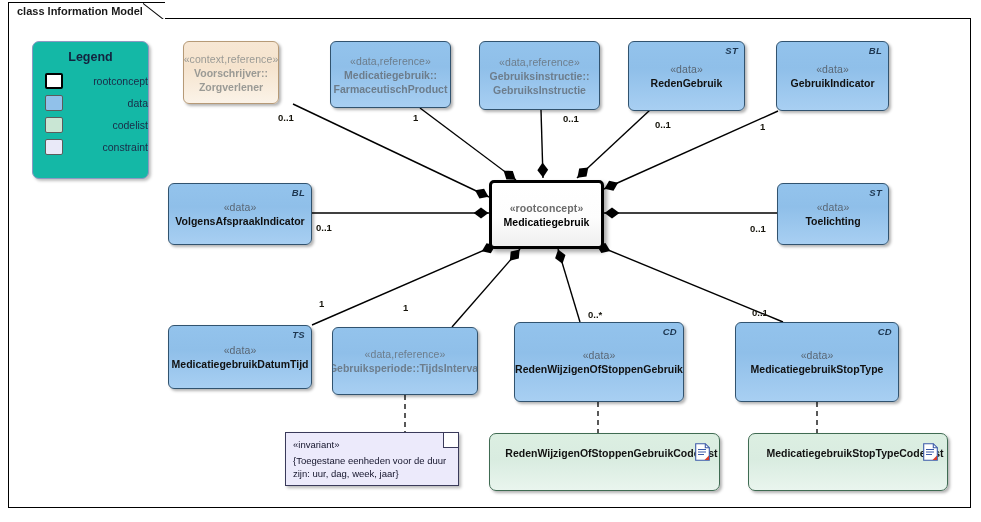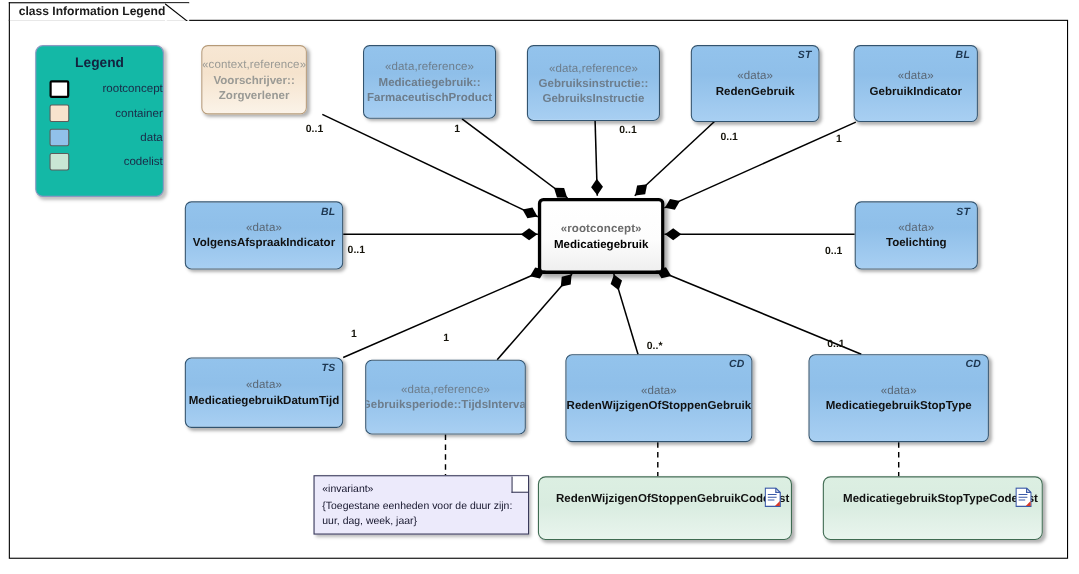--- a/index.html
+++ b/index.html
@@ -174,21 +174,21 @@
     z-index:3;white-space:nowrap;
   }
 </style>
 </head>
 <body>
 
 <div id="canvas">
 
   <div class="frame"></div>
   <div class="frame-tab">
-    <span>class Information Legend</span>
+    <span>class Information Model</span>
     <span class="fold"></span>
   </div>
 
   <svg id="wires" viewBox="0 0 981 522" xmlns="http://www.w3.org/2000/svg">
     <defs>
 
       <marker id="comp" markerWidth="16" markerHeight="12" refX="15.5" refY="6" orient="auto" markerUnits="userSpaceOnUse">
         <path d="M0,6 L7.5,0.6 L15,6 L7.5,11.4 Z" fill="#000"></path>
       </marker>
     </defs>
@@ -224,33 +224,33 @@
       <path d="M817,402 L817,433"></path>
     </g>
   </svg>
 
   <div class="legend">
     <div class="lg-title">Legend</div>
 
     <div class="lg-row">
       <span class="sw rootconcept"></span>
       <span class="lg-lab">rootconcept</span>
-    </div>
-    <div class="lg-row">
-      <span class="sw container"></span>
-      <span class="lg-lab">container</span>
     </div>
     <div class="lg-row">
       <span class="sw data"></span>
       <span class="lg-lab">data</span>
     </div>
     <div class="lg-row">
       <span class="sw codelist"></span>
       <span class="lg-lab">codelist</span>
     </div>
+    <div class="lg-row">
+      <span class="sw constraint"></span>
+      <span class="lg-lab">constraint</span>
+    </div>
   </div>
 
   <div class="node container" style="left:183px;top:41px;width:96px;height:63px;">
     <div class="stereo">«context,reference»</div>
     <div class="nm">Voorschrijver::</div>
     <div class="nm">Zorgverlener</div>
   </div>
 
   <div class="node data ref" style="left:330px;top:41px;width:121px;height:67px;">
     <div class="stereo">«data,reference»</div>
@@ -309,21 +309,21 @@
     <div class="stereo">«data»</div>
     <div class="nm">RedenWijzigenOfStoppenGebruik</div>
   </div>
 
   <div class="node data" style="left:735px;top:322px;width:164px;height:80px;">
     <span class="tag">CD</span>
     <div class="stereo">«data»</div>
     <div class="nm">MedicatiegebruikStopType</div>
   </div>
 
-  <div class="note" style="left:285px;top:432px;width:196px;height:54px;">
+  <div class="note" style="left:285px;top:432px;width:174px;height:54px;">
     <span class="fold2"></span>
     <span class="ster">«invariant»</span>
     <span>{Toegestane eenheden voor de duur zijn: uur, dag, week, jaar}</span>
   </div>
 
   <div class="node codelist" style="left:489px;top:433px;width:231px;height:58px;">
     <span class="cl-name">RedenWijzigenOfStoppenGebruikCodelijst</span>
     <svg class="doc-icon" viewBox="0 0 15 18" xmlns="http://www.w3.org/2000/svg">
       <path d="M0.7,0.7 H10.3 L14.3,4.7 V17.3 H0.7 Z" fill="#ffffff" stroke="#3b5aa8" stroke-width="1.1"></path>
       <path d="M10.3,0.7 V4.7 H14.3" fill="none" stroke="#3b5aa8" stroke-width="1.1"></path>

